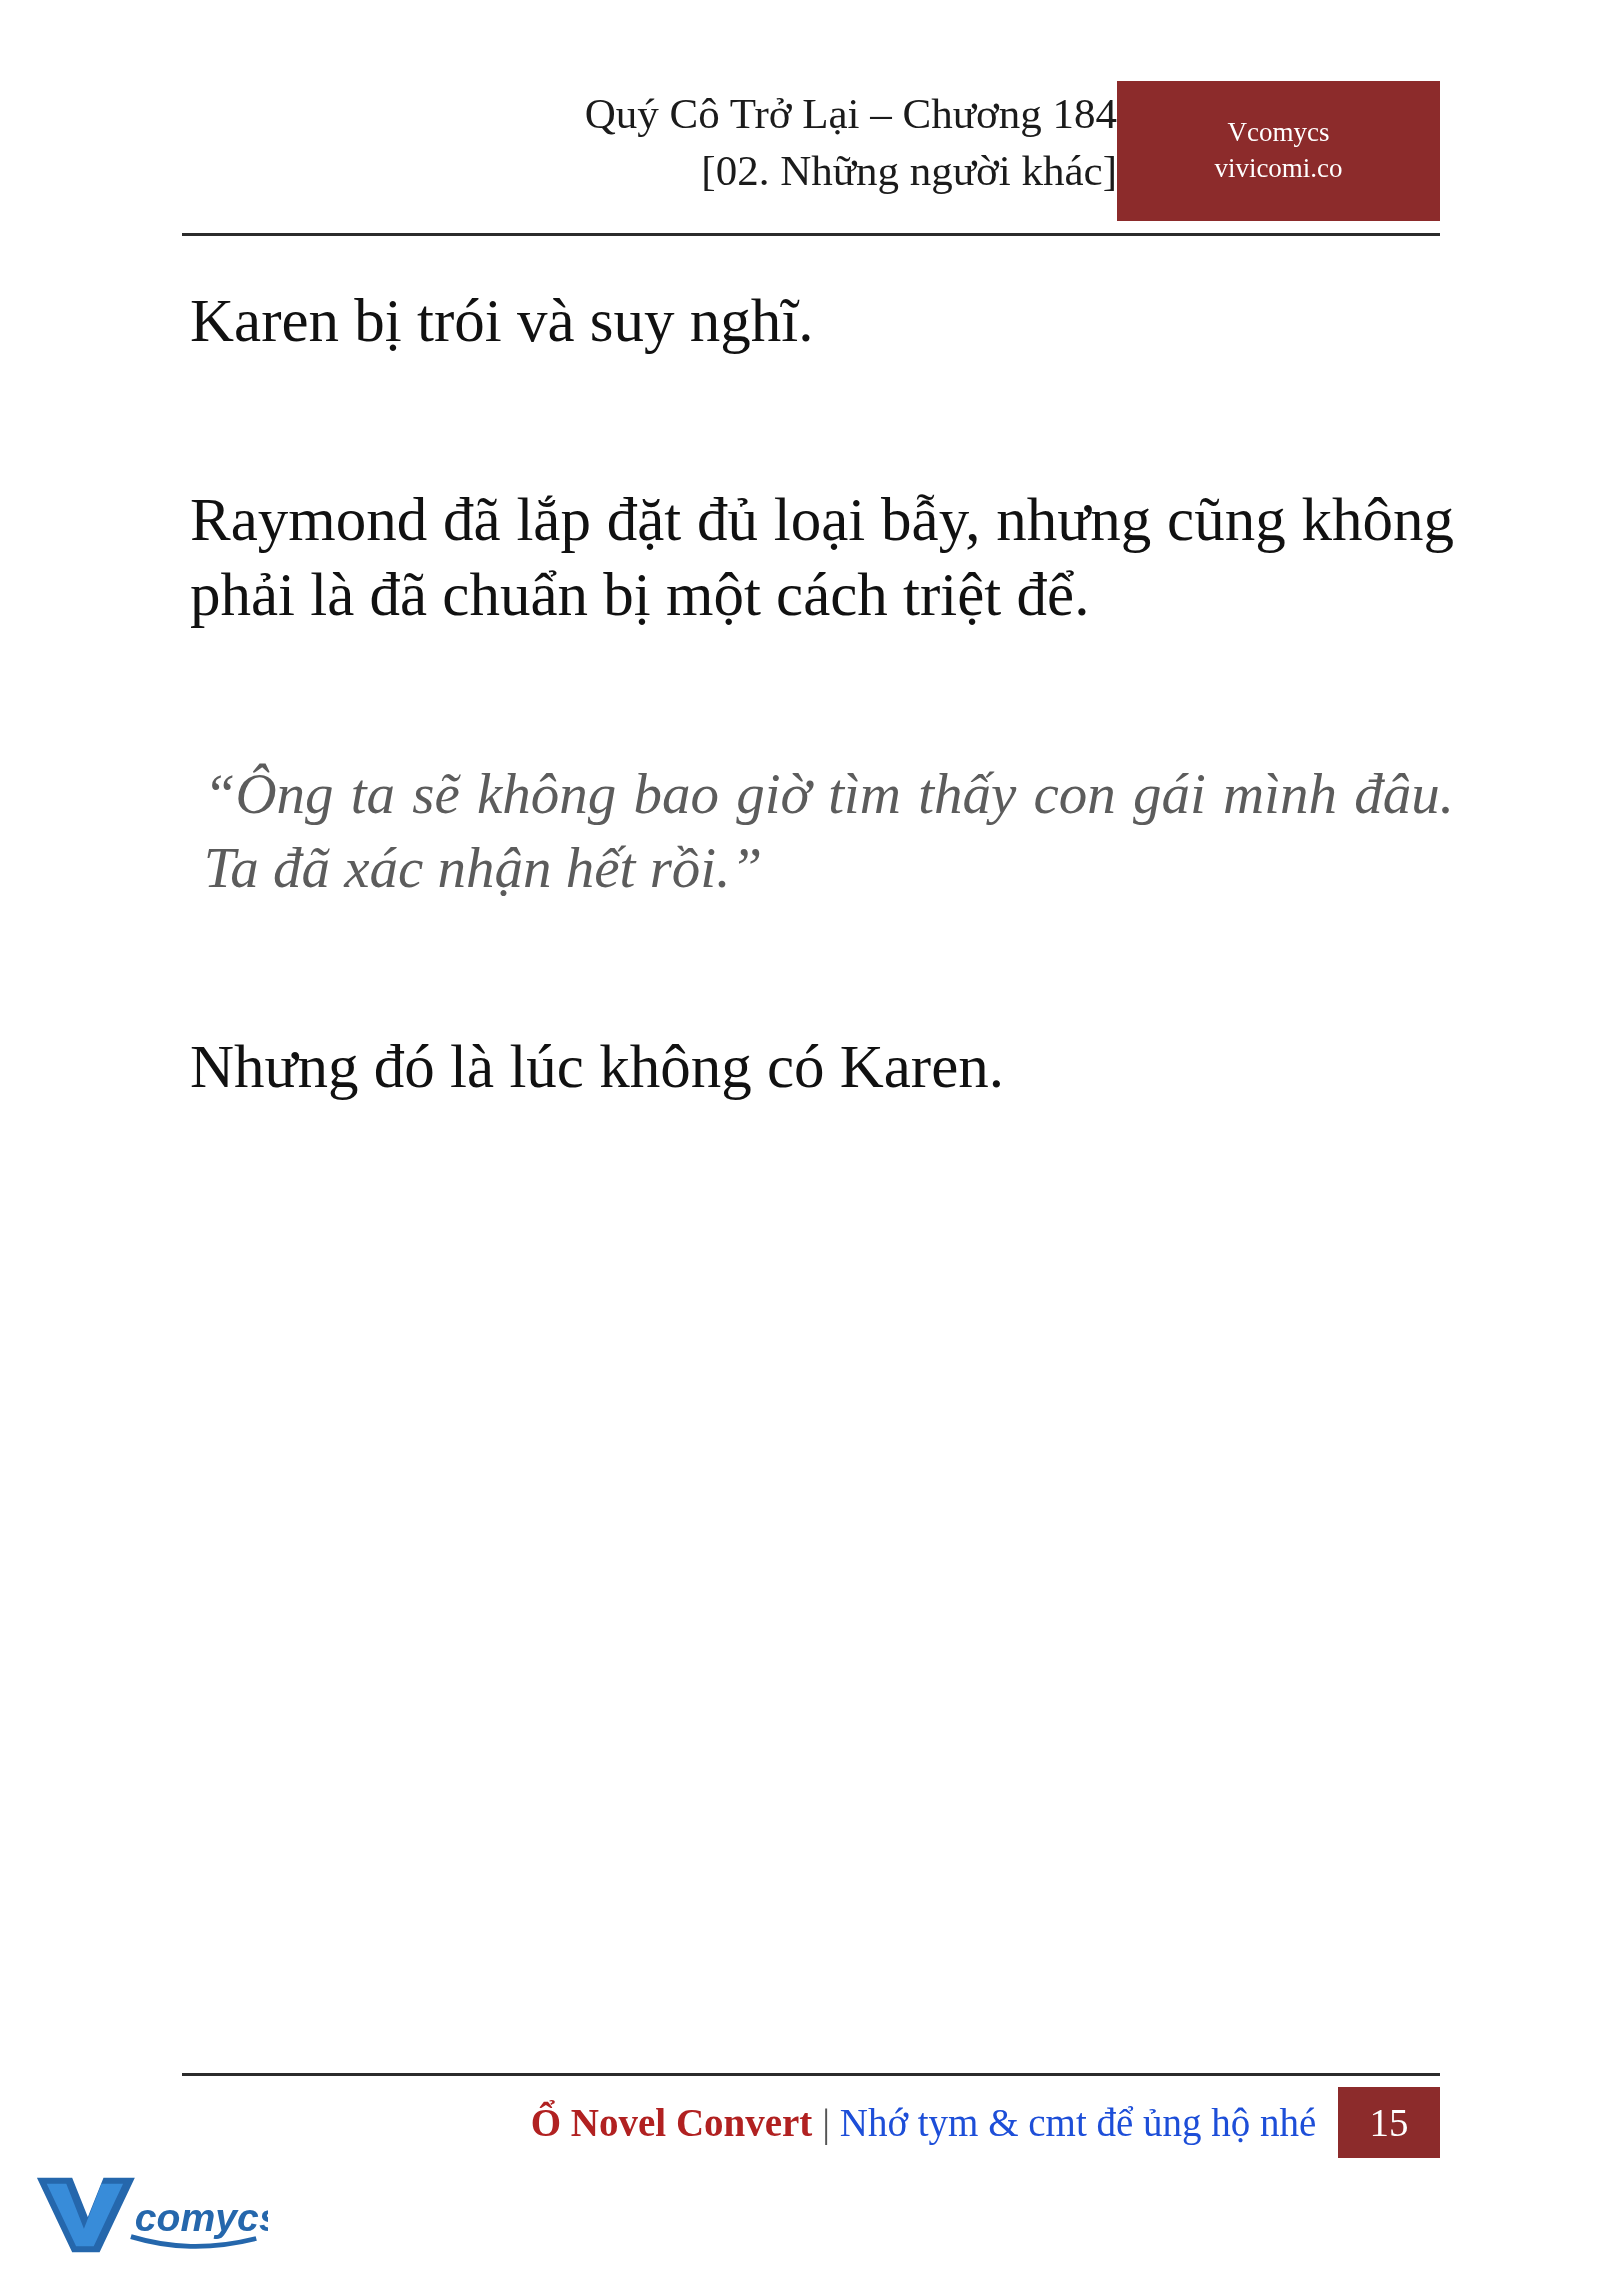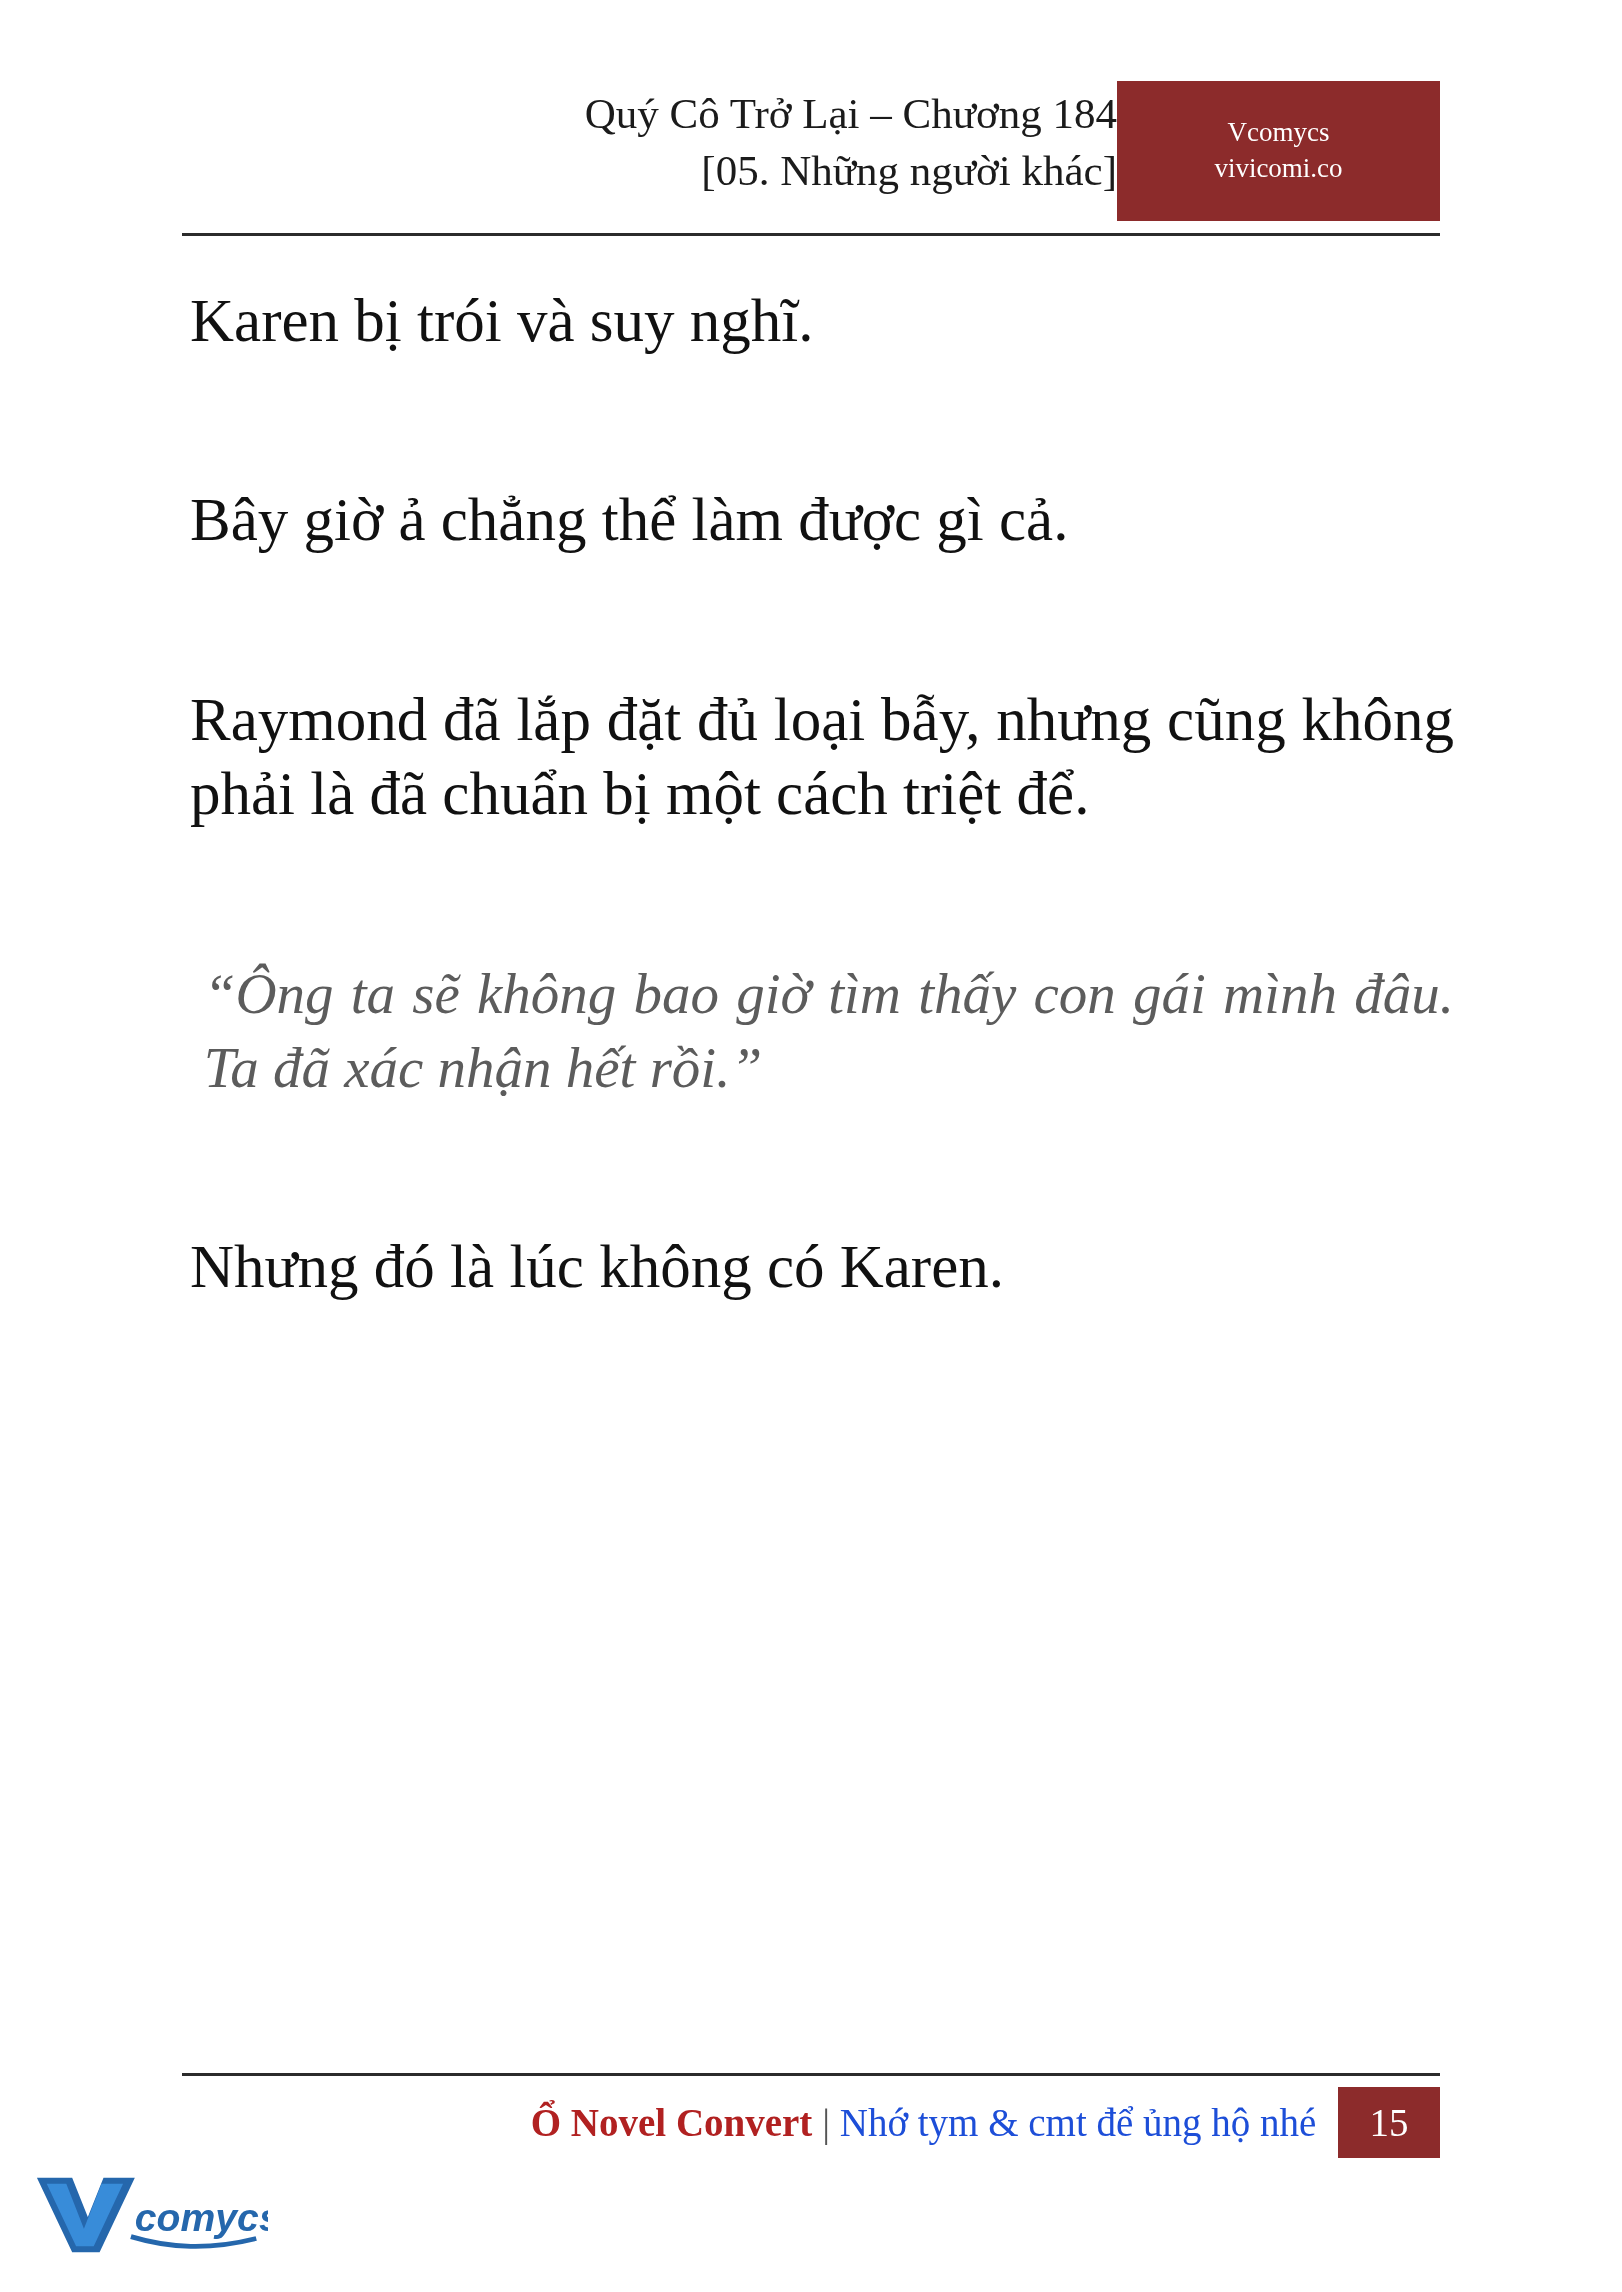--- a/index.html
+++ b/index.html
@@ -163,32 +163,31 @@
   .watermark svg { display: block; }
 </style>
 </head>
 <body>
 
 <div class="page">
 
   <div class="header">
     <div class="header-titles">
       <div class="header-line1">Quý Cô Trở Lại – Chương 184</div>
-      <div class="header-line2">[05. Những người khác]</div>
+      <div class="header-line2">[02. Những người khác]</div>
     </div>
     <div class="header-badge">
       <span>Vcomycs</span>
       <span>vivicomi.co</span>
     </div>
     <div class="header-rule"></div>
   </div>
 
   <div class="content">
     <p class="para">Karen bị trói và suy nghĩ.</p>
-    <p class="para">Bây giờ ả chẳng thể làm được gì cả.</p>
     <p class="para">Raymond đã lắp đặt đủ loại bẫy, nhưng cũng không phải là đã chuẩn bị một cách triệt để.</p>
     <p class="quote">“Ông ta sẽ không bao giờ tìm thấy con gái mình đâu. Ta đã xác nhận hết rồi.”</p>
     <p class="para last">Nhưng đó là lúc không có Karen.</p>
   </div>
 
   <div class="footer">
     <div class="footer-rule"></div>
     <div class="footer-inner">
       <div class="footer-text">
         <span class="footer-brand">Ổ Novel Convert</span>

